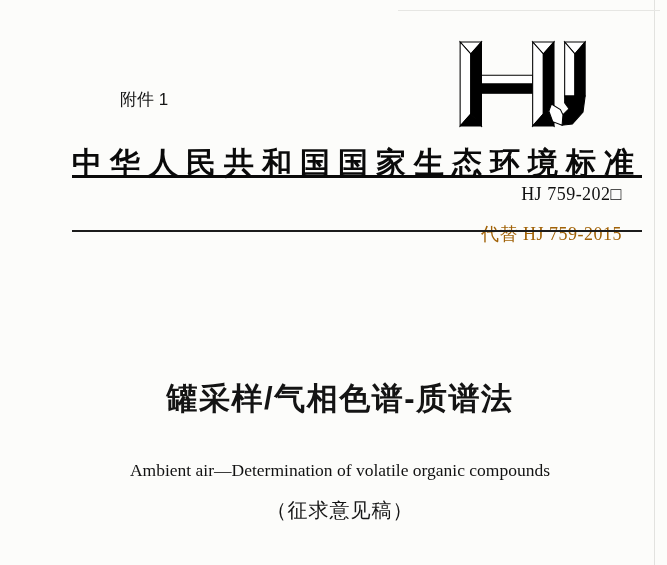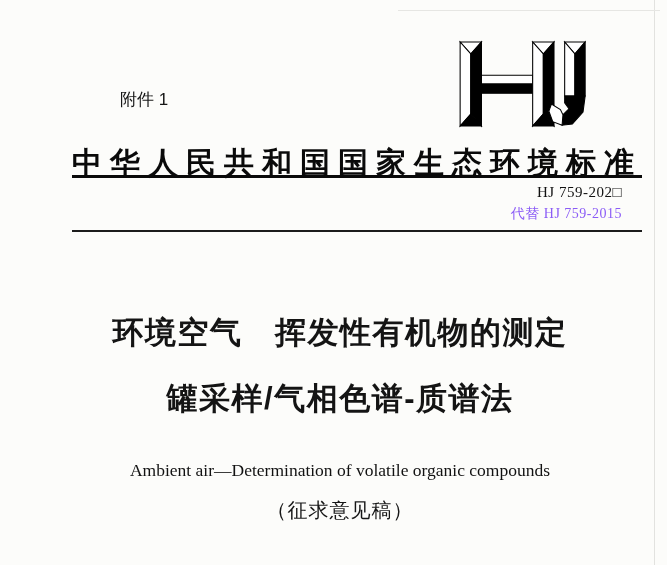--- a/index.html
+++ b/index.html
@@ -58,30 +58,30 @@
     font-weight: bold;
     font-size: 30px;
     letter-spacing: 8px;
     white-space: nowrap;
     color: #0a0a0a;
     text-decoration: underline;
   }
   .std-num {
     position: absolute;
     right: 45px; top: 184px;
-    font-size: 15px;
+    font-size: 18px;
     letter-spacing: 0.5px;
     color: #111;
   }
   .replaces {
     position: absolute;
-    right: 45px; top: 205px;
-    font-size: 14px;
+    right: 45px; top: 222px;
+    font-size: 18px;
     letter-spacing: 0.5px;
-    color: #8b5cf6;
+    color: #a16207;
   }
   .rule {
     position: absolute;
     left: 72px; top: 230px;
     width: 570px; height: 2px;
     background: #1c1c1c;
   }
   .center-band {
     position: absolute;
     left: 20px;
@@ -150,20 +150,19 @@
     <span class="sr-only">HJ</span>
   </div>
 
   <div class="org-title">中华人民共和国国家生态环境标准</div>
 
   <div class="std-num">HJ 759-202□</div>
   <div class="replaces">代替 HJ 759-2015</div>
 
   <div class="rule"></div>
 
-  <div class="center-band cn-title-1">环境空气　挥发性有机物的测定</div>
   <div class="center-band cn-title-2">罐采样/气相色谱-质谱法</div>
 
   <div class="center-band en-title-1">Ambient air—Determination of volatile organic compounds</div>
 
   <div class="center-band draft">（征求意见稿）</div>
 
 </div>
 
 </body></html>

